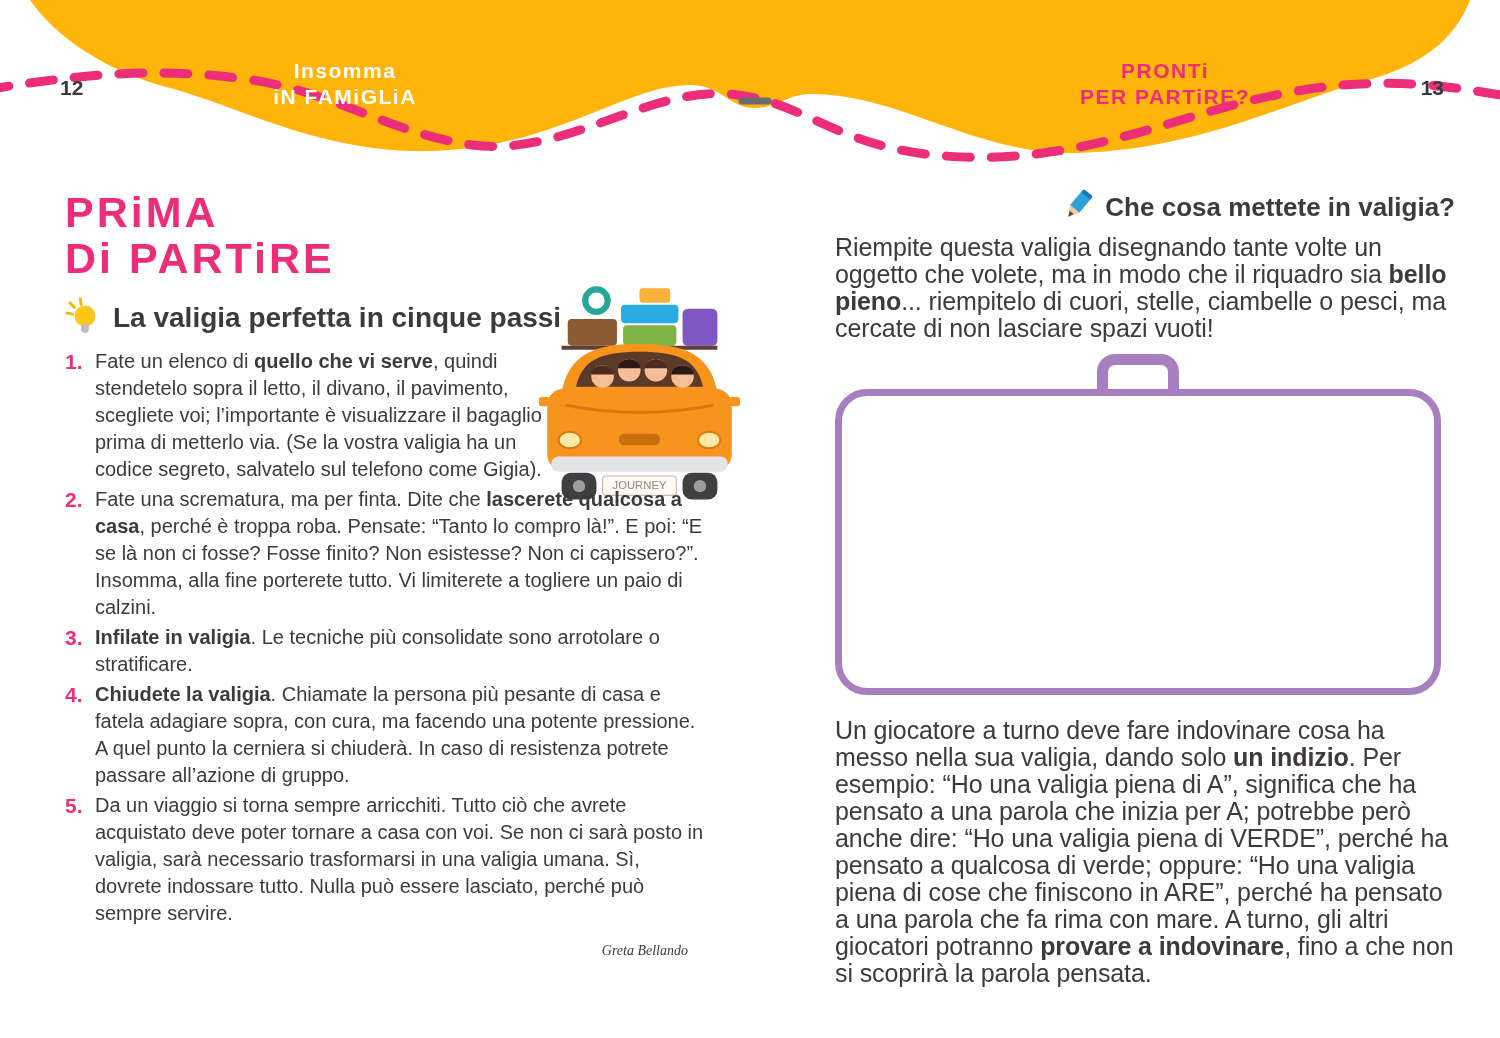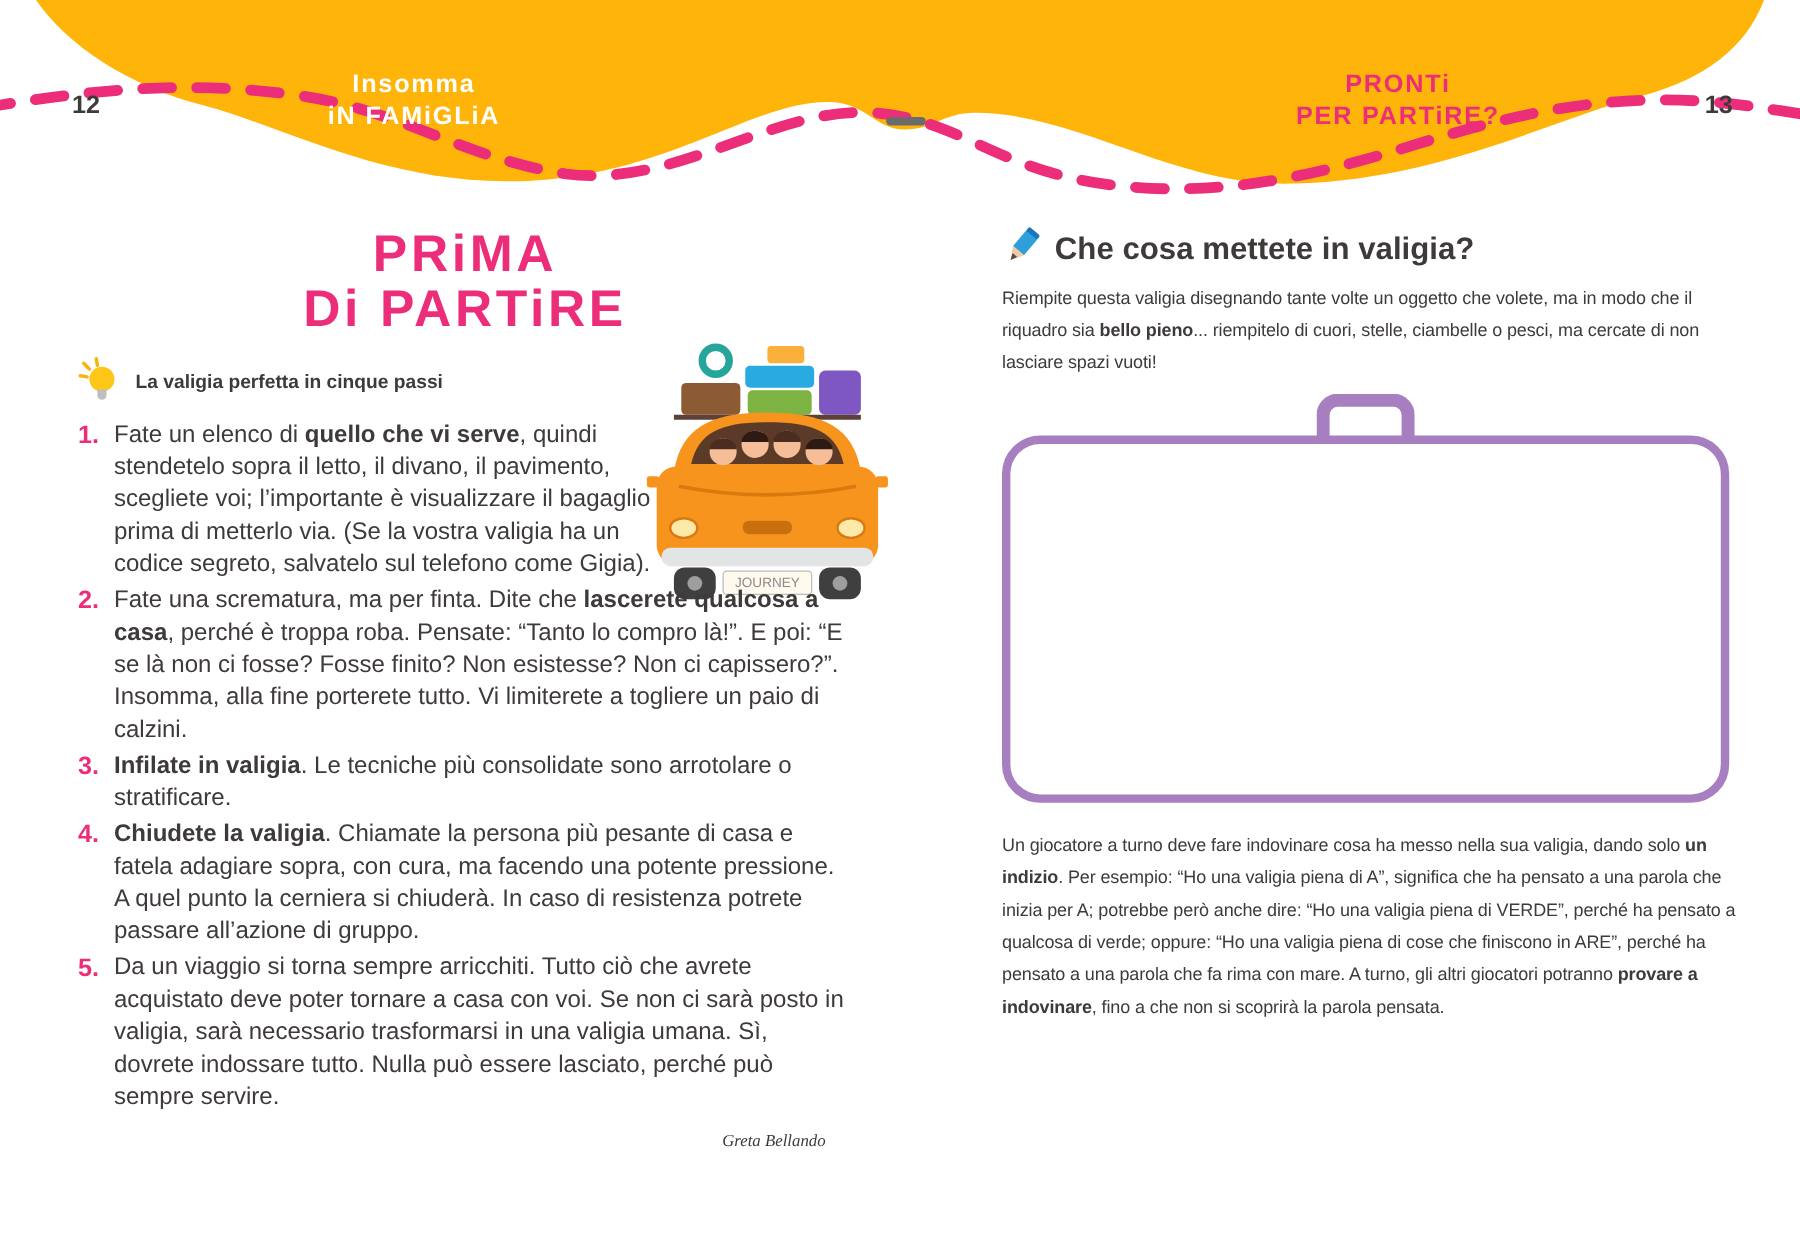--- a/index.html
+++ b/index.html
@@ -12,39 +12,39 @@
   .page-num { position:absolute; top:76px; font-size:21px; font-weight:bold; color:#3e3a39; }
   .page-num.left { left:60px; }
   .page-num.right { right:56px;text-align:right; }
   .band-label { position:absolute; top:58px; text-align:center; font-weight:bold;
     font-size:21px; letter-spacing:1.5px; line-height:1.22; }
   .band-label.left { left:228px; width:234px; color:#ffffff; }
   .band-label.right { left:1048px; width:234px; color:#ec2e7a; }
 
   
   .page-left { position:absolute; left:65px; top:190px; width:645px; }
-  .title { text-align:center; color:#ec2e7a; font-size:43px; font-weight:800;
+  .title { text-align:left; color:#ec2e7a; font-size:43px; font-weight:800;
     letter-spacing:3px; line-height:1.06; }
   .section-head { display:flex; align-items:center; gap:10px; margin-top:16px; }
-  .section-head h2 { font-size:16px; font-weight:bold; color:#3e3a39; }
+  .section-head h2 { font-size:28px; font-weight:bold; color:#3e3a39; }
   ol.steps { list-style:none; margin-top:9px; }
   ol.steps li { position:relative; padding-left:30px; font-size:20px; line-height:27px;
     margin-bottom:3px; }
   ol.steps li .num { position:absolute; left:0; top:0; color:#ec2e7a; font-weight:bold; font-size:21px; }
   ol.steps li.narrow { width:480px; }
   ol.steps b { font-weight:bold; }
   .attribution { text-align:right; font-family:"Liberation Serif", serif; font-style:italic;
     font-size:14px; margin-top:16px; padding-right:22px; }
   .car { position:absolute; left:472px; top:88px; width:205px; }
 
   
   .page-right { position:absolute; left:835px; top:188px; width:620px; }
-  .activity-head { display:flex; align-items:center; gap:10px; }
+  .activity-head { display:flex; align-items:center; gap:10px;justify-content:flex-end; }
   .activity-head h2 { font-size:26px; font-weight:bold; color:#3e3a39; }
-  .body-text { font-size:15px; line-height:27px; margin-top:8px; letter-spacing:-0.1px; }
+  .body-text { font-size:25px; line-height:27px; margin-top:8px; letter-spacing:-0.1px; }
   .body-text b { font-weight:bold; }
   .case { margin-top:12px; width:606px; }
   .case-handle { width:82px; height:48px; border:11px solid #a77fc0; border-bottom:none;
     border-radius:18px 18px 0 0; margin:0 auto; }
   .case-rect { width:606px; height:306px; background:#ffffff; border:7px solid #a77fc0;
     border-radius:32px; margin-top:-13px; position:relative; }
   .activity-game { margin-top:22px; }
 </style>
 </head>
 <body>

